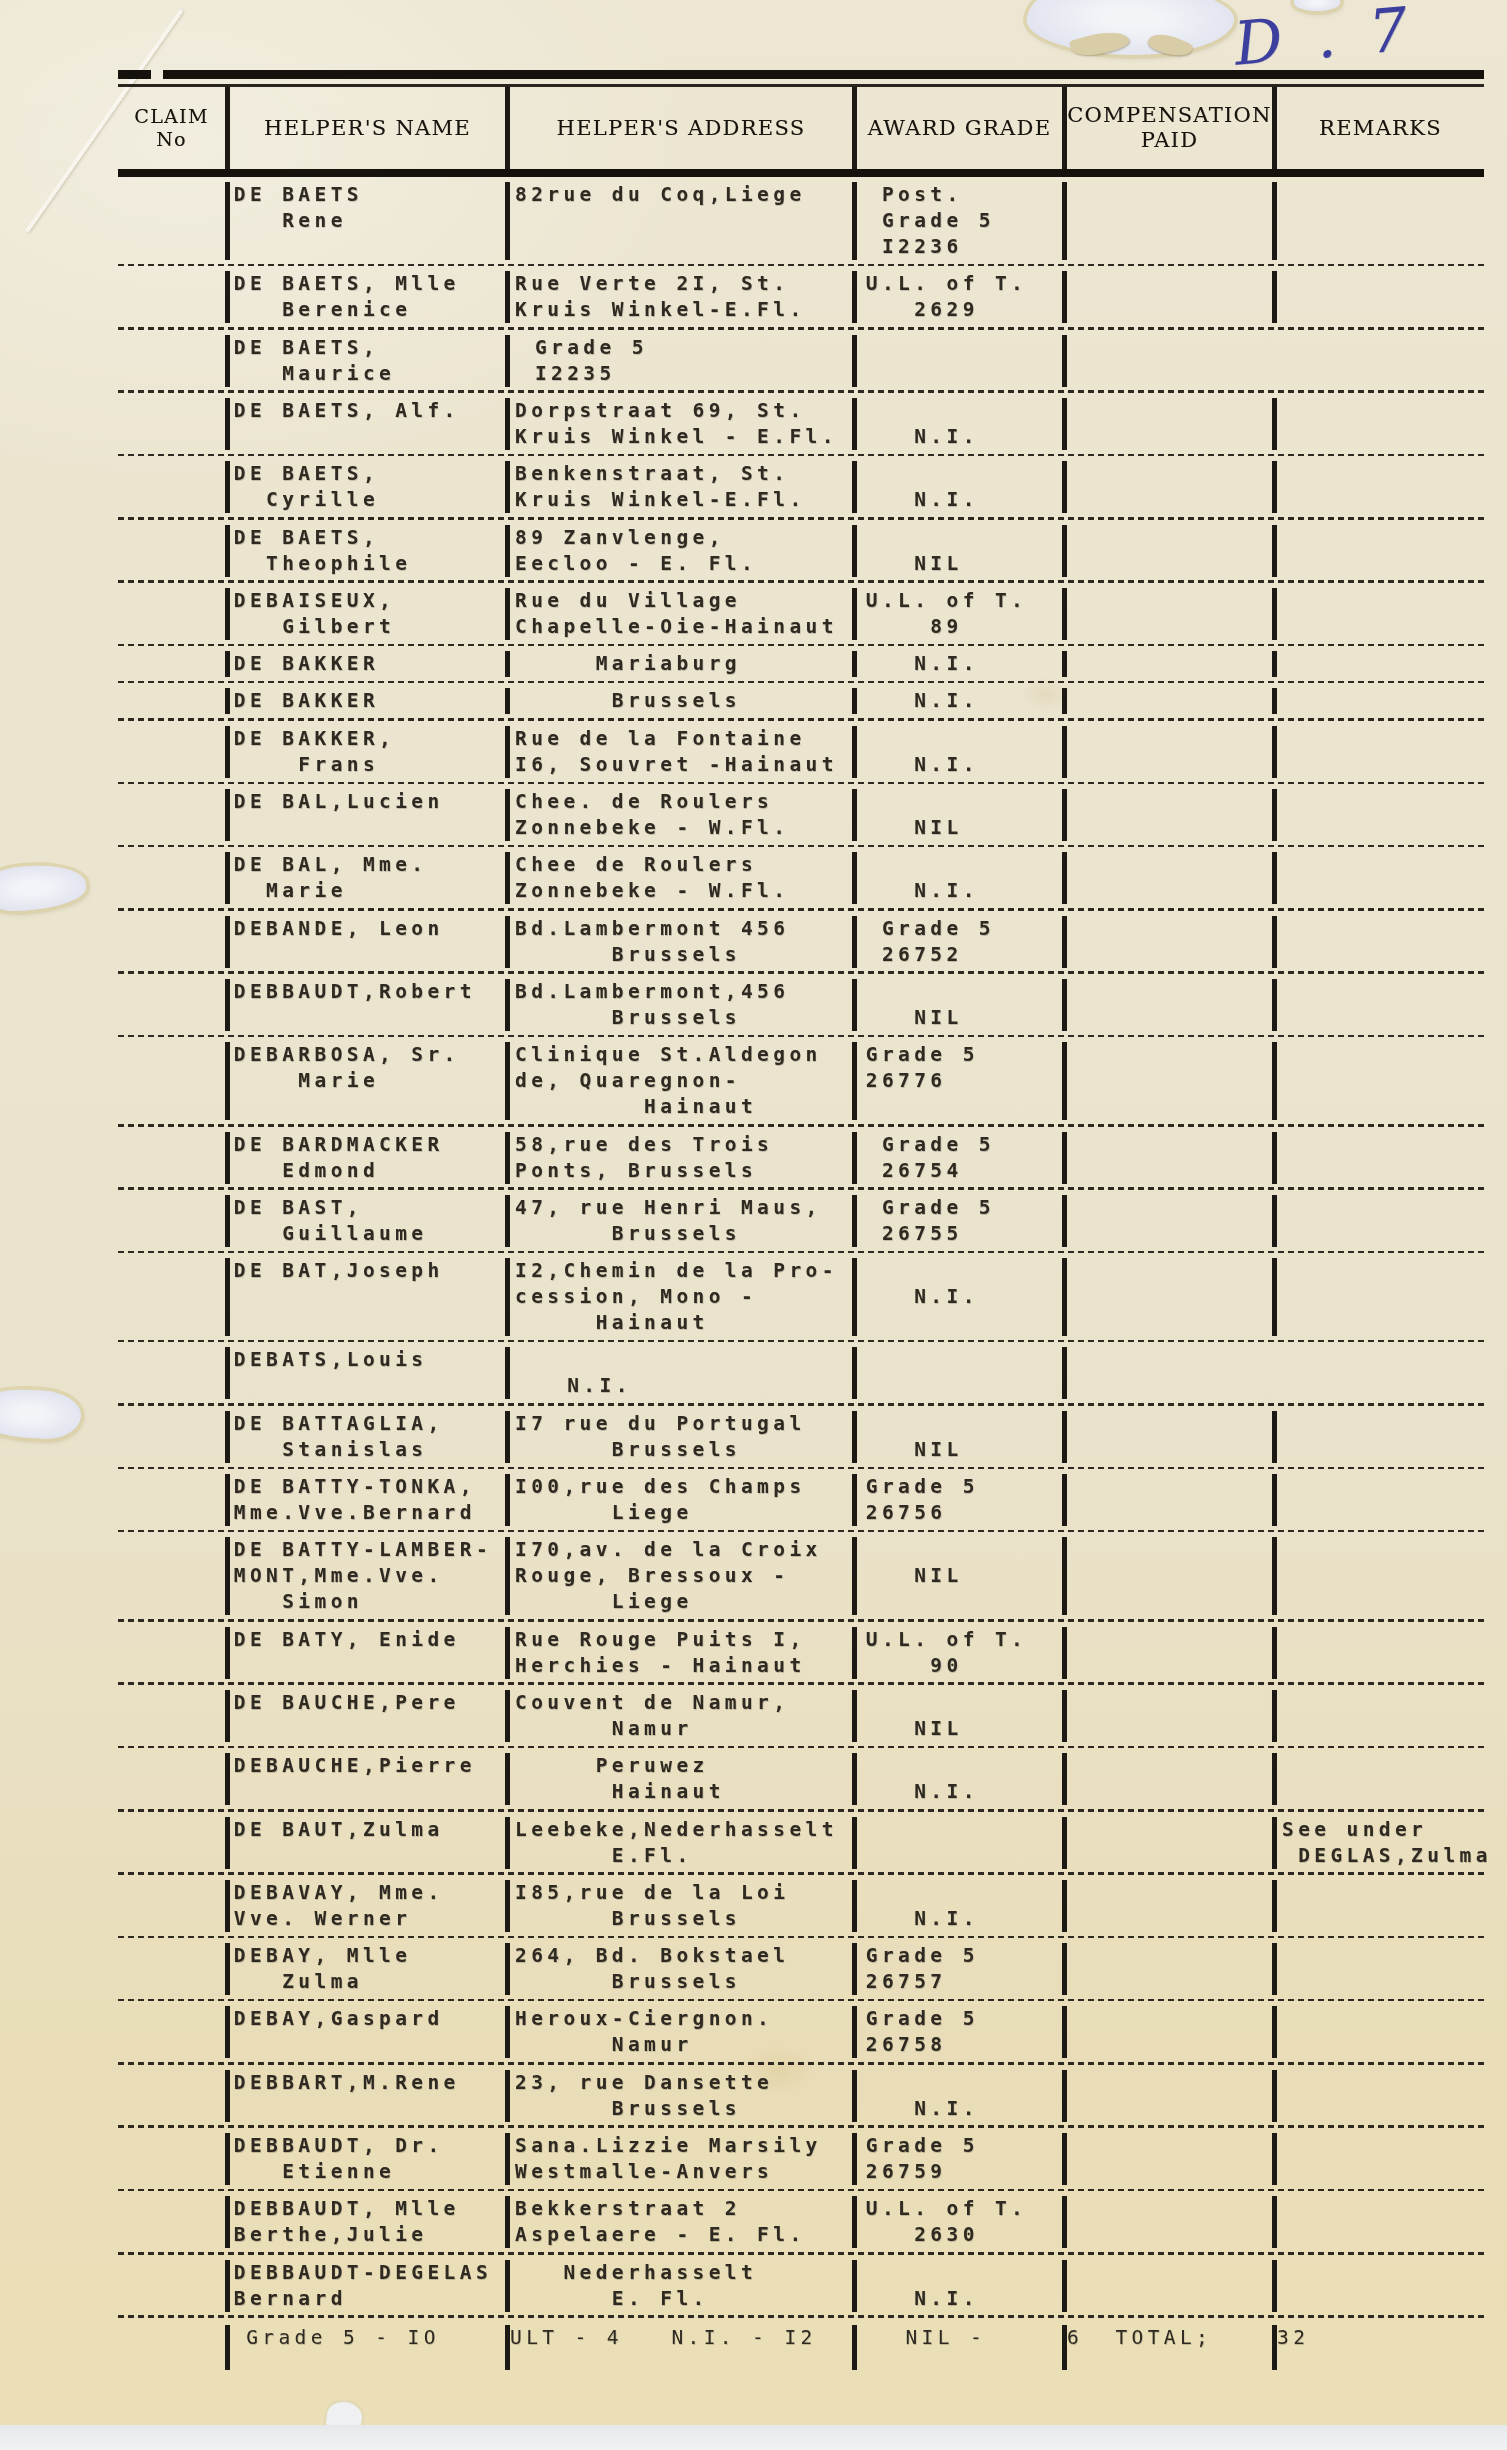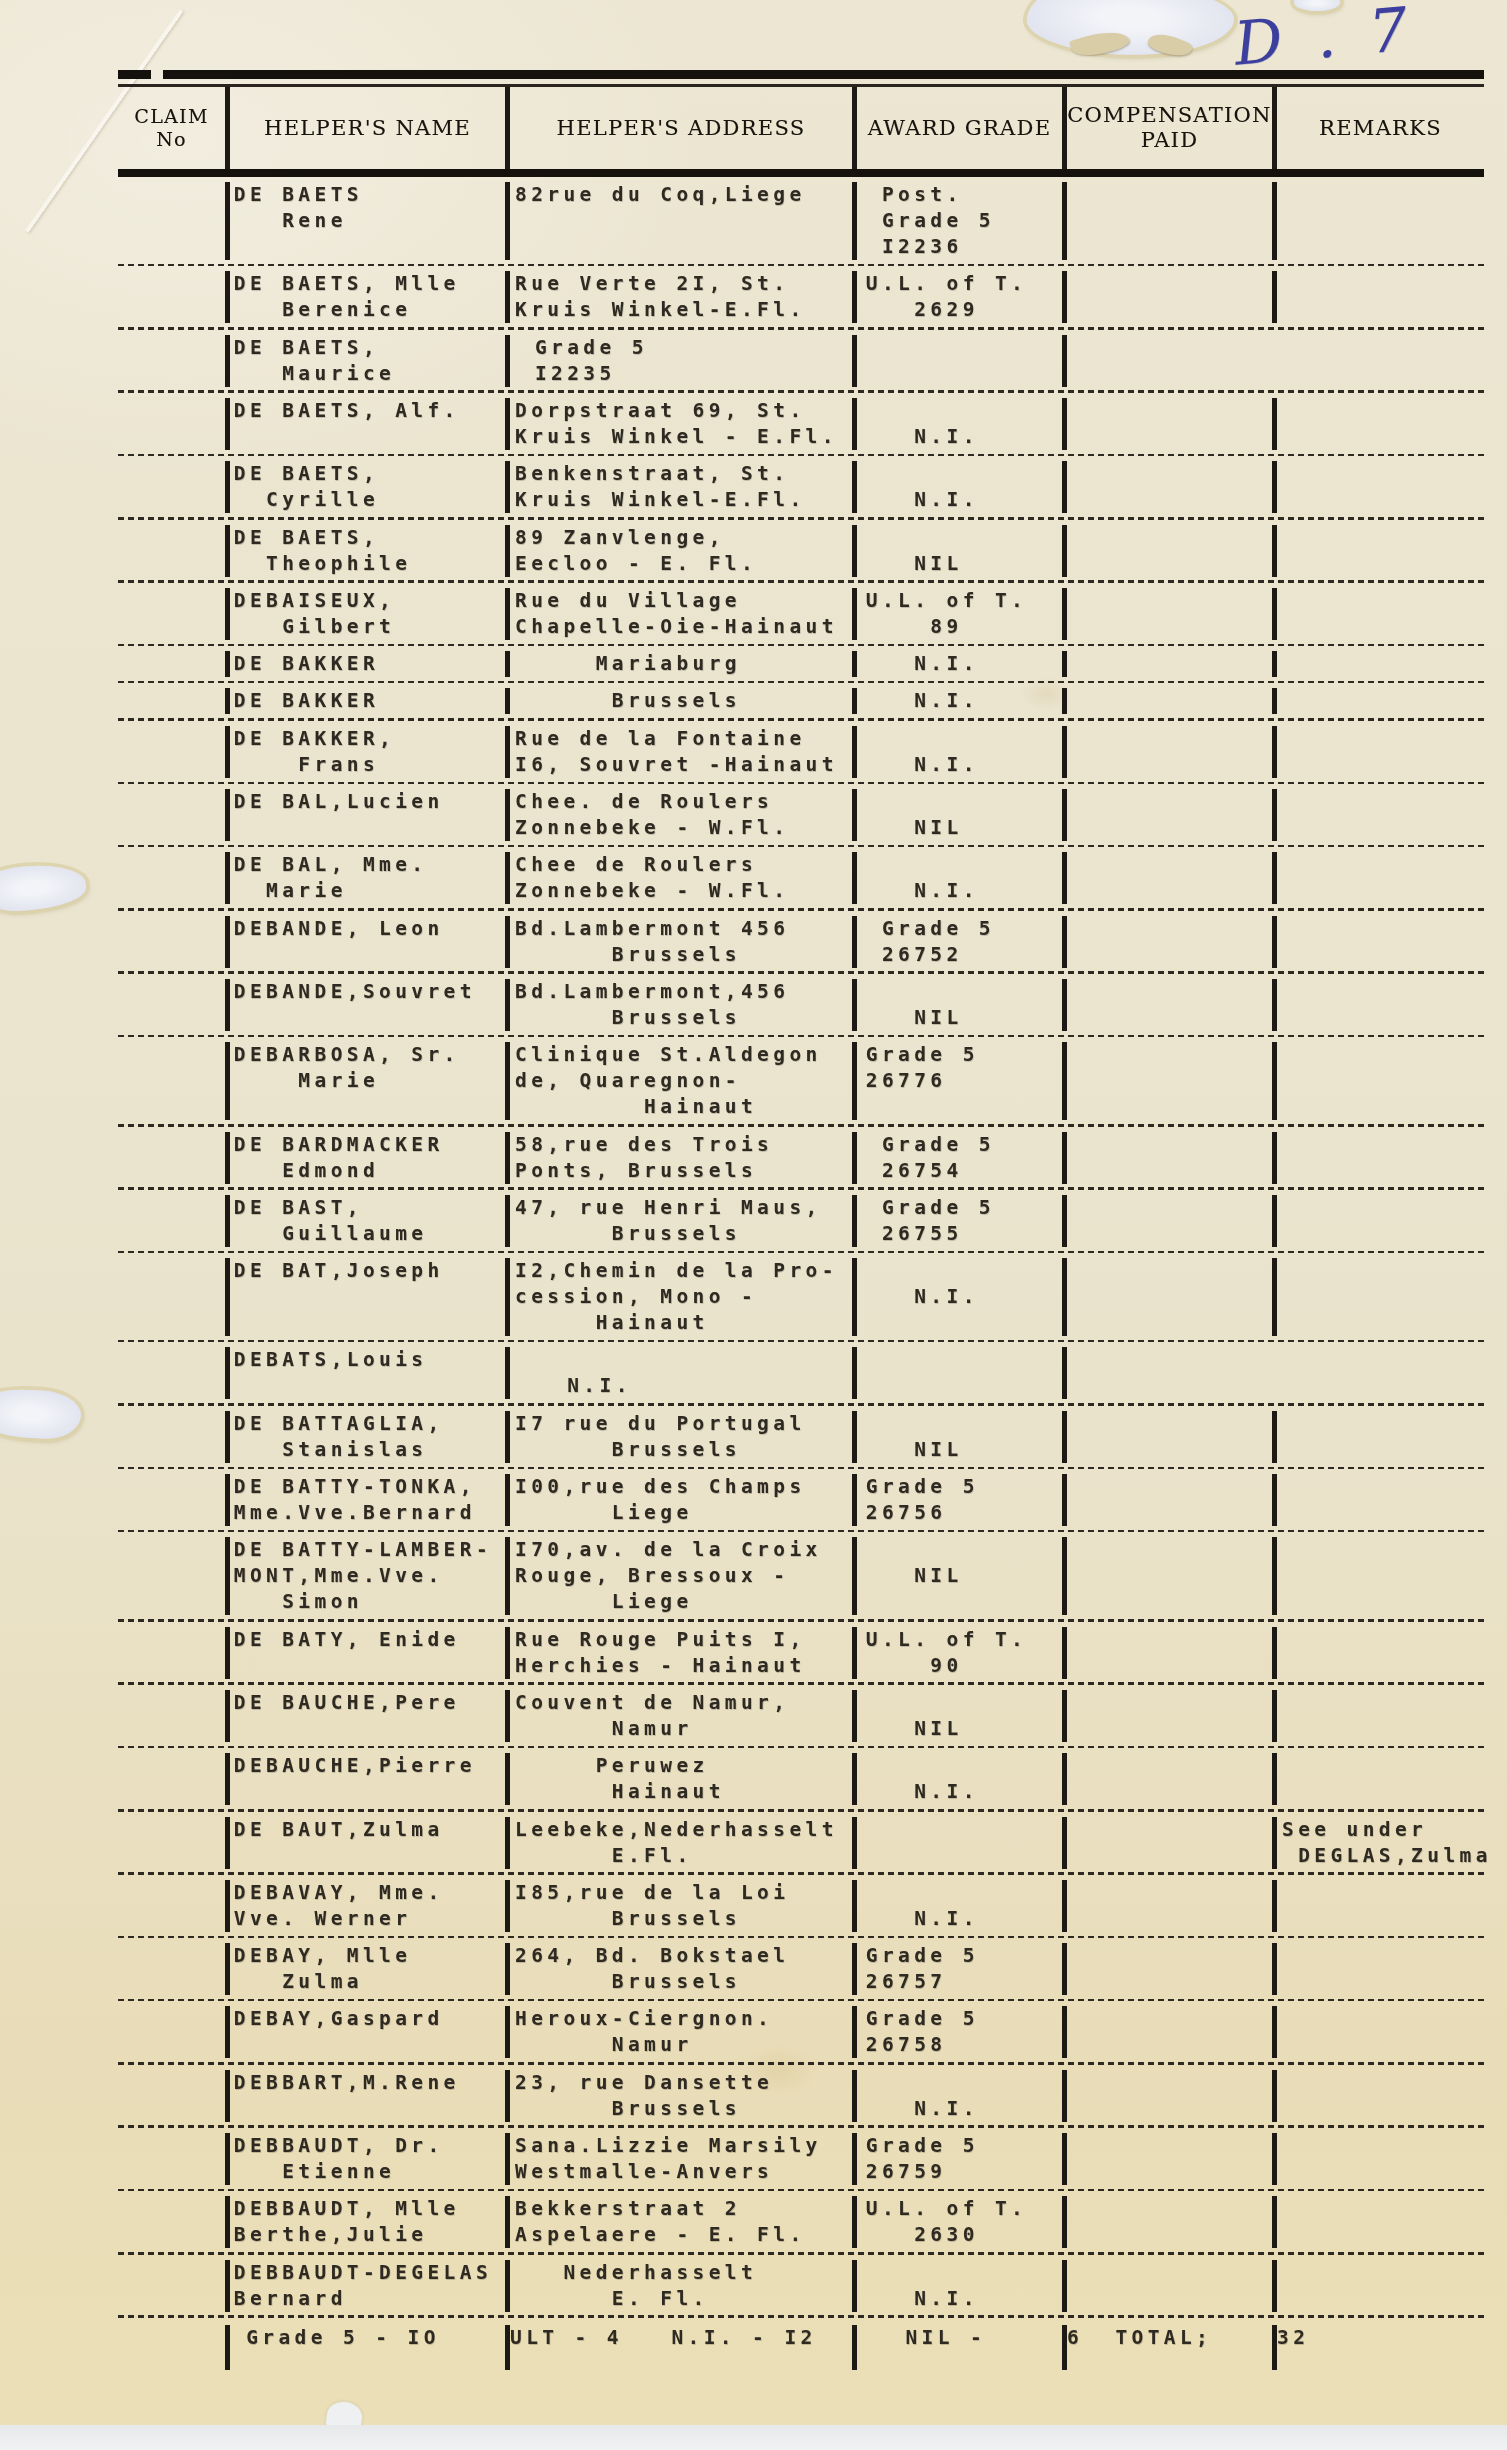--- a/index.html
+++ b/index.html
@@ -73,21 +73,21 @@
     color:#2e2921;text-shadow:0.6px 0.6px 0 rgba(46,41,33,.22);
   }
   .c-name{padding-left:3.8px;}
   .c-address{padding-left:5px;}
   .c-award{padding-left:8.8px;}
   .c-compensation{padding-left:6.3px;}
   .c-remarks{padding-left:5px;}
   
   .footer{height:45px;padding-top:7.5px;}
   .fcell{
-    font-family:"DejaVu Sans Mono",monospace;font-weight:700;
+    font-family:"DejaVu Sans Mono",monospace;font-weight:400;
     font-size:19.5px;line-height:26px;letter-spacing:4.4px;white-space:pre;
     color:#2e2921;text-shadow:0.6px 0.6px 0 rgba(46,41,33,.22);
   }
   
   .scan-strip{position:absolute;left:0;bottom:0;width:1508px;height:25px;background:linear-gradient(180deg,#e6e8ea,#f1f2f4);}
 </style>
 </head>
 <body>
 
 <div class="paper">
@@ -240,21 +240,21 @@
           <div class="cell c-name vb">DEBANDE, Leon</div>
           <div class="cell c-address vb">Bd.Lambermont 456
       Brussels</div>
           <div class="cell c-award vb"> Grade 5
  26752</div>
           <div class="cell c-compensation vb"></div>
           <div class="cell c-remarks vb"></div>
         </div>
         <div class="grid rec">
           <div class="cell c-claim"></div>
-          <div class="cell c-name vb">DEBANDE,Souvret</div>
+          <div class="cell c-name vb">DEBBAUDT,Robert</div>
           <div class="cell c-address vb">Bd.Lambermont,456
       Brussels</div>
           <div class="cell c-award vb">
    NIL</div>
           <div class="cell c-compensation vb"></div>
           <div class="cell c-remarks vb"></div>
         </div>
         <div class="grid rec">
           <div class="cell c-claim"></div>
           <div class="cell c-name vb">DEBARBOSA, Sr.

